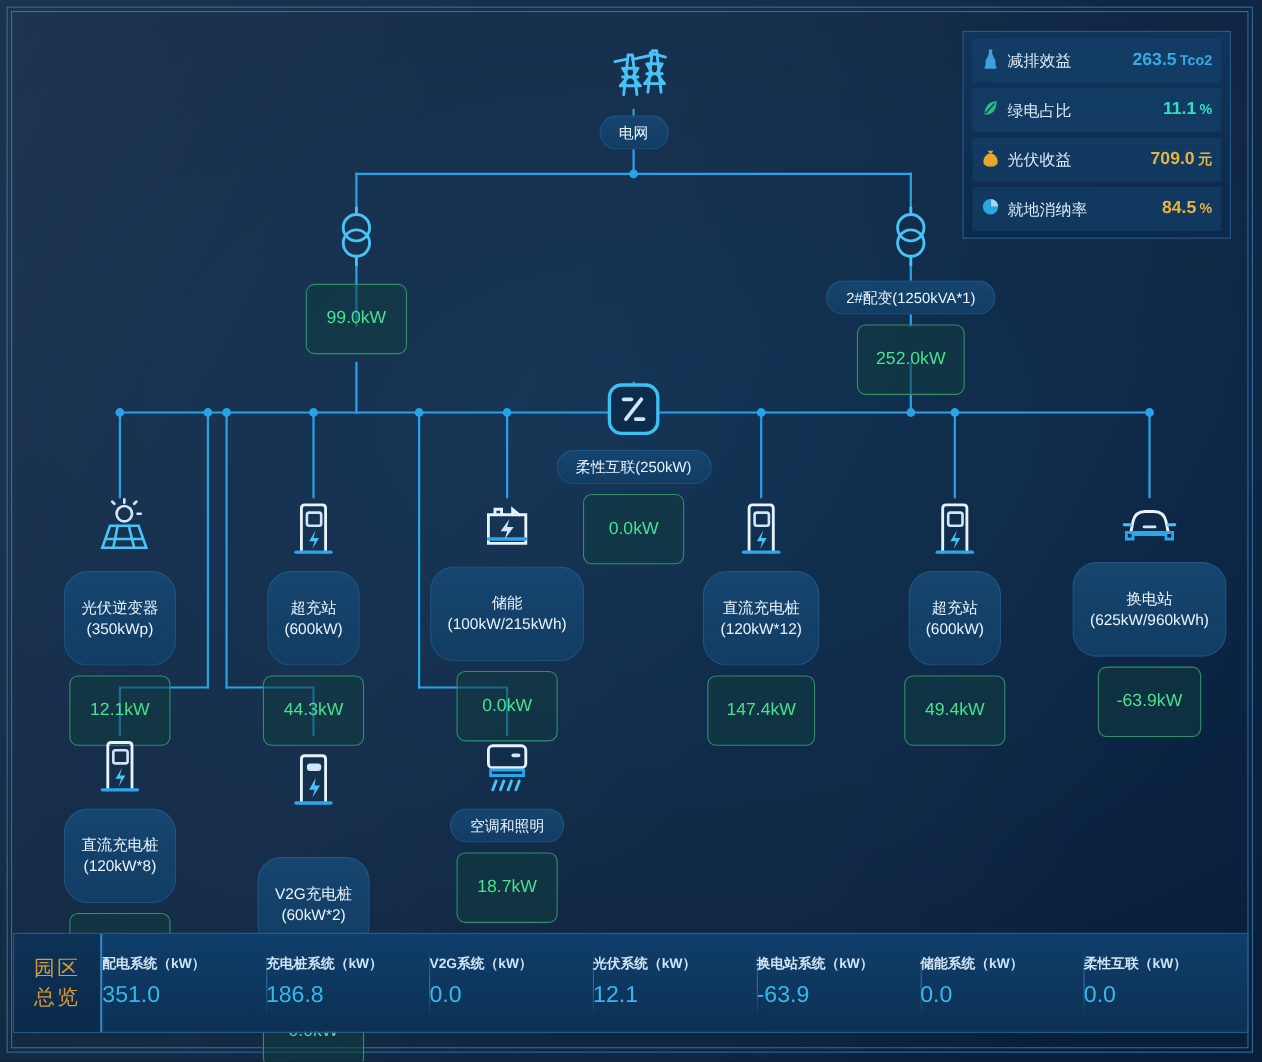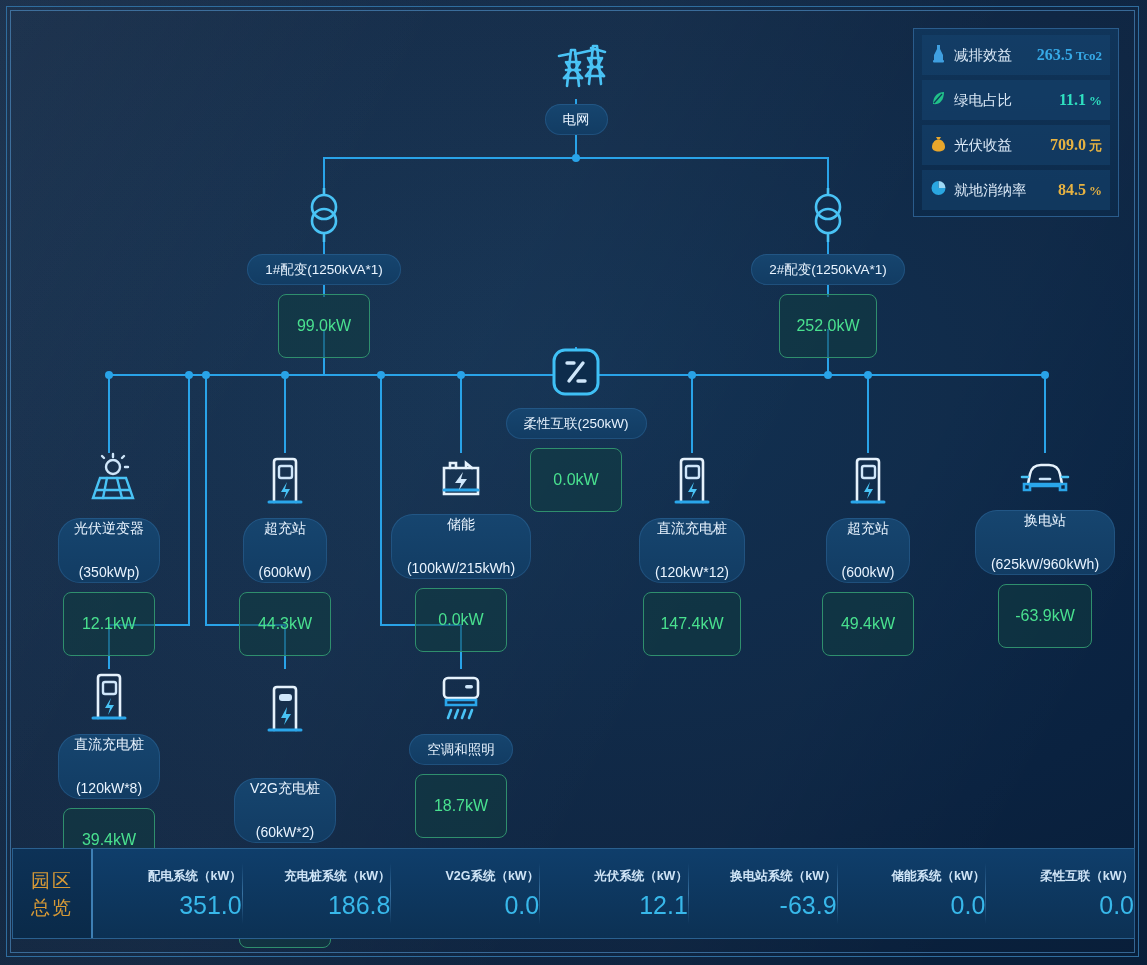--- a/index.html
+++ b/index.html
@@ -31,39 +31,39 @@
   svg.links{position:absolute;left:0;top:0;width:1147px;height:860px;overflow:visible;}
 
   
   .node{position:absolute;display:flex;flex-direction:column;align-items:center;justify-content:center;}
   .icon{display:block;}
   .pill{
     margin-top:6px;
     background:linear-gradient(180deg,#16456f 0%,#123c63 100%);
     border-radius:22px;
     color:#e9f4ff;font-size:14px;line-height:19px;
-    padding:1px 16px;text-align:center;white-space:nowrap;
+    padding:24px 16px;text-align:center;white-space:nowrap;
     box-shadow:0 0 0 1px rgba(70,140,200,.25) inset;
   }
   .pill.small{font-size:13.5px;padding:6px 18px;border-radius:18px;}
-  .pill .l2{display:block;margin-top:25px;}
+  .pill .l2{display:block;}
   .pw{
     margin-top:9px;
     border:1px solid #2f8f6d;border-radius:8px;
     background:rgba(16,60,64,.55);
     color:#49e08f;font-size:16px;line-height:20px;
     padding:21px 16px;white-space:nowrap;text-align:center;
     min-width:58px;
   }
 
   
   .kpi{
-    position:absolute;right:28px;top:28px;width:206px;
+    position:absolute;right:28px;top:28px;width:244px;
     background:linear-gradient(180deg,rgba(16,54,92,.92),rgba(12,42,74,.92));
-    border:1px solid #2a5c8c;padding:6px 8px;box-sizing:border-box;font-family:Liberation Serif, serif;
+    border:1px solid #2a5c8c;padding:6px 8px;box-sizing:border-box;
   }
   .kpi-row{
     display:flex;align-items:center;gap:7px;
     height:40px;padding:0 8px;margin-bottom:5px;
     background:rgba(22,68,112,.55);
   }
   .kpi-row:last-child{margin-bottom:0;}
   .kpi-name{color:#dceaf8;font-size:14.5px;white-space:nowrap;}
   .kpi-val{margin-left:auto;font-size:16px;font-weight:bold;white-space:nowrap;}
   .kpi-unit{font-size:13px;font-weight:bold;margin-left:3px;}
@@ -75,29 +75,29 @@
     border:1px solid #2a608f;box-sizing:border-box;display:flex;
   }
   .bt-tab{
     width:78px;flex:none;display:flex;flex-direction:column;
     align-items:center;justify-content:center;
     color:#d89a36;font-size:19px;line-height:27px;letter-spacing:2px;
     background:linear-gradient(180deg,#0d3257 0%,#0a2a49 100%);
     border-right:2px solid #3e7fb4;
   }
   .bt-cell{
-    flex:1;display:flex;flex-direction:column;align-items:flex-end;
+    flex:1;display:flex;flex-direction:column;align-items:flex-start;
     justify-content:center;gap:6px;position:relative;
   }
   .bt-cell + .bt-cell::before{
     content:"";position:absolute;left:0;top:14px;bottom:14px;width:1px;
     background:linear-gradient(180deg,rgba(90,160,215,0),rgba(90,160,215,.55),rgba(90,160,215,0));
   }
   .bt-label{color:#cfe4f6;font-size:12.5px;white-space:nowrap;font-weight:bold;}
-  .bt-val{color:#38b8ea;font-size:25px;line-height:28px;white-space:nowrap;}
+  .bt-val{color:#38b8ea;font-size:21px;line-height:28px;white-space:nowrap;}
 </style>
 </head>
 <body>
 
 <div id="root">
   <div class="frame"></div>
   <div class="frame2"></div>
 
   <div class="diagram">
 
@@ -171,21 +171,20 @@
     <div class="node" style="left:254px;top:186px;width:140px;">
       <span class="icon">
         <svg width="46" height="58" viewBox="0 0 46 58">
           <g stroke="#49c3f5" stroke-width="2.6" fill="none">
             <circle cx="23" cy="21" r="12"></circle>
             <circle cx="23" cy="35" r="12"></circle>
             <path d="M23,2 L23,9 M23,47 L23,56"></path>
           </g>
         </svg>
       </span>
-      <div class="pill small">1#配变(1250kVA*1)</div>
       <div class="pw">99.0kW</div>
     </div>
 
     <div class="node" style="left:758px;top:186px;width:140px;">
       <span class="icon">
         <svg width="46" height="58" viewBox="0 0 46 58">
           <g stroke="#49c3f5" stroke-width="2.6" fill="none">
             <circle cx="23" cy="21" r="12"></circle>
             <circle cx="23" cy="35" r="12"></circle>
             <path d="M23,2 L23,9 M23,47 L23,56"></path>

